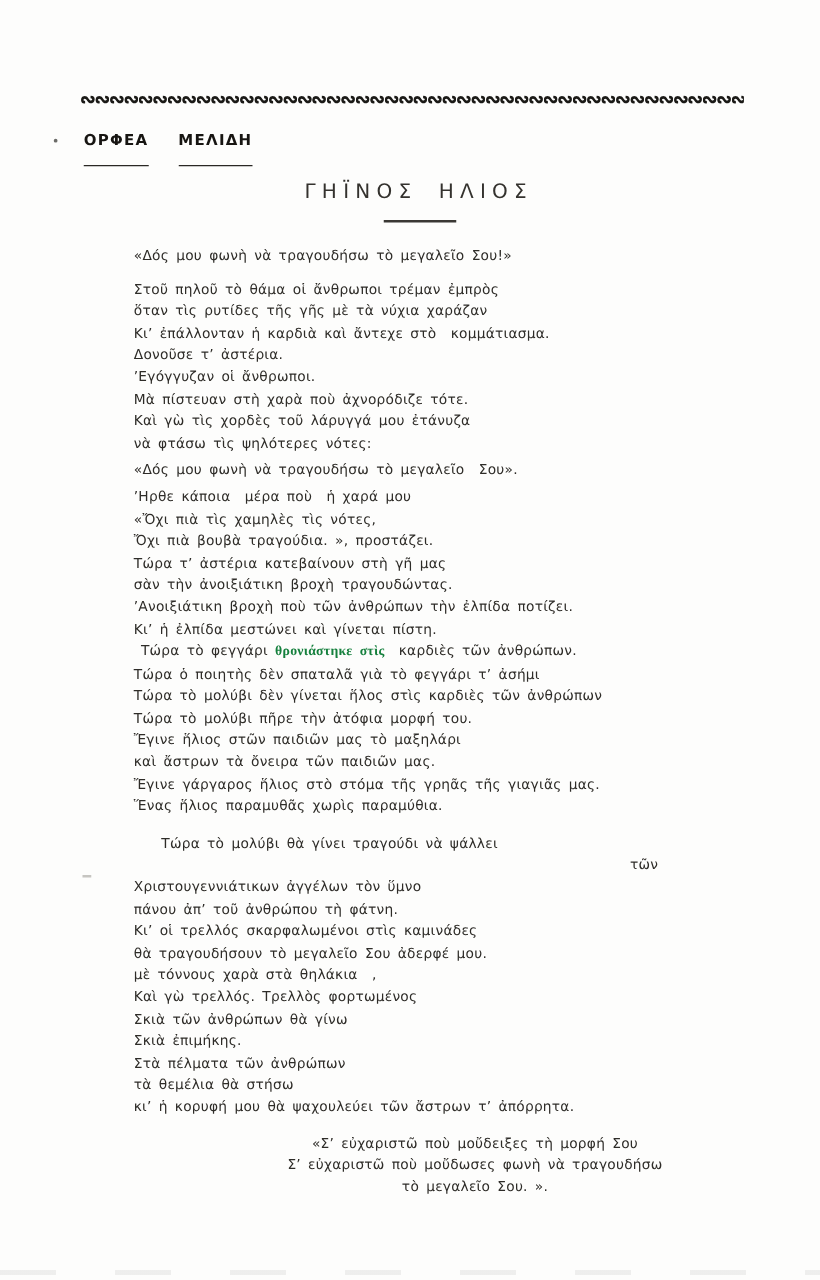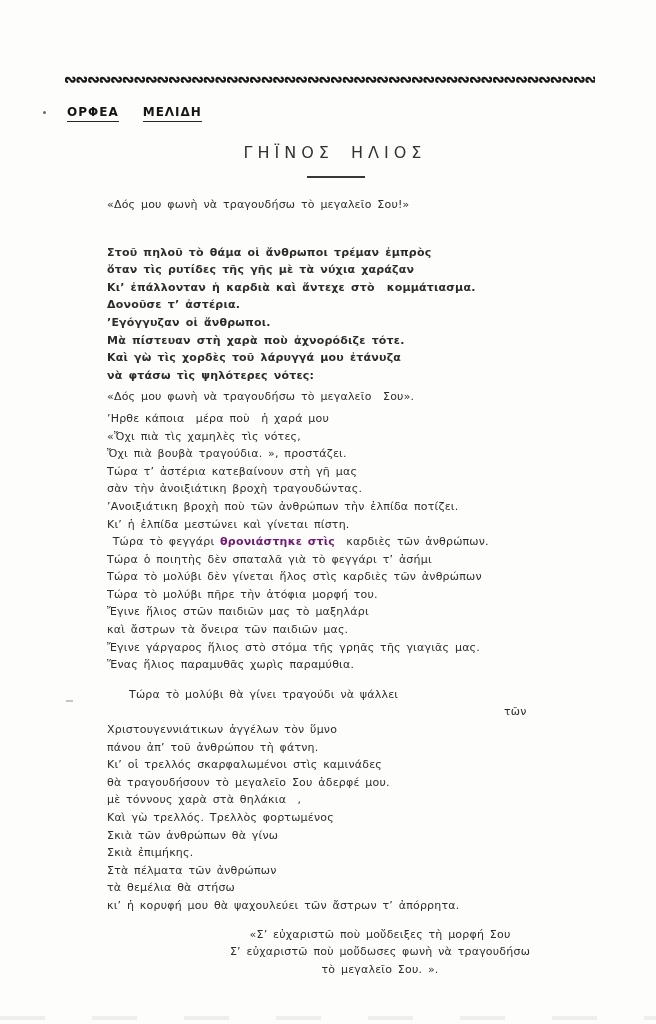--- a/index.html
+++ b/index.html
@@ -32,21 +32,21 @@
     left: 67px; top: 105px;
     font-size: 12px;
     font-weight: 700;
     letter-spacing: 1px;
     color: #171512;
     white-space: nowrap;
   }
   .author .w {
     display: inline-block;
     border-bottom: 1.5px solid #2a2824;
-    padding-bottom: 2px;
+    padding-bottom: 13px;
   }
   .author .w + .w { margin-left: 24px; }
   
   .speck-dot {
     position: absolute;
     left: 43px; top: 111px;
     width: 3px; height: 3px;
     border-radius: 50%;
     background: #6b6b68;
   }
@@ -81,24 +81,24 @@
     position: absolute;
     left: 107px; top: 196px;
     width: 520px;
     font-size: 11px;
     line-height: 17.6px;
     letter-spacing: 0.2px;
     word-spacing: 2px;
     color: #2e2c28;
   }
   .line { white-space: pre-wrap; }
-  .line .b { font-weight: 700; color: #701a75; }
+  .line .b { font-weight: 700; color: #15803d; font-family: Liberation Serif, serif; }
   .stanza { margin-top: 4px; }
   .stanza:first-child { margin-top: 0; }
-  .stanza:nth-child(2) { margin-top: 30px; font-weight: bold; }
+  .stanza:nth-child(2) { margin-top: 9px; }
   .stanza:nth-child(5) { margin-top: 12px; }
   .stanza:nth-child(6) { margin-top: 11px; margin-left: 26px; text-align: center; }
   .stanza:nth-child(5) .line:nth-child(1) { margin-left: 22px; }
   .stanza:nth-child(5) .line:nth-child(2) { margin-left: 397px; }
   
   .bottom-smudge {
     position: absolute;
     left: 0; bottom: 4px;
     width: 100%; height: 4px;
     background: repeating-linear-gradient(90deg,

